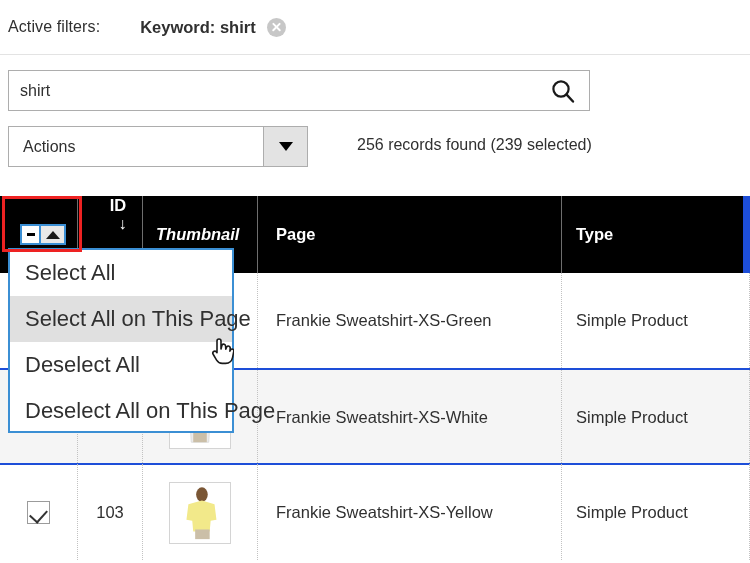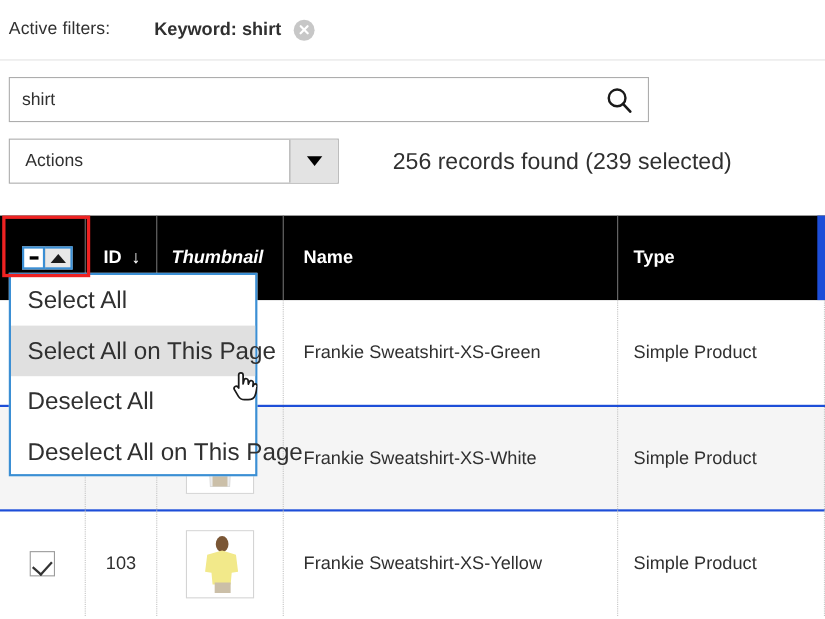--- a/index.html
+++ b/index.html
@@ -68,38 +68,38 @@
     width: 44px; height: 39px; background: #e3e3e3; border-left: 1px solid #adadad;
     display: flex; align-items: center; justify-content: center;
   }
   .tri-down {
     width: 0; height: 0;
     border-left: 7px solid transparent; border-right: 7px solid transparent;
     border-top: 9px solid #000;
   }
   .records-found {
     position: absolute; left: 357px; top: 136px;
-    font-size: 21px; color: #303030; white-space: nowrap;
+    font-size: 16px; color: #303030; white-space: nowrap;
   }
 
   
   .grid {
     position: absolute; left: 0; top: 196px; width: 750px; height: 367px;
   }
   .thead {
     position: absolute; left: 0; top: 0; width: 750px; height: 77px;
     background: #000; display: flex;
   }
   .th {
     position: relative; height: 77px; display: flex; align-items: center;
     color: #fff; font-size: 16.5px; font-weight: bold;
     border-right: 1px solid #6e6e6e; padding-left: 15px;
   }
   .th.c-check { width: 78px; padding-left: 0; justify-content: flex-start; }
-  .th.c-id { width: 65px; padding-left: 16px; }
+  .th.c-id { width: 65px; padding-left: 16px; flex-direction: column; }
   .th.c-thumb { width: 115px; padding-left: 13px; font-style: italic; }
   .th.c-name { width: 304px; padding-left: 18px; }
   .th.c-type { width: 188px; padding-left: 14px; border-right: 7px solid #1d4ed8;}
 
   .sort-arrow { font-weight: normal; font-size: 16px; margin-left: 9px; }
 
   
   .master-ctrl {
     display: flex; margin-left: 20px; cursor: pointer;
   }
@@ -225,21 +225,21 @@
         </div>
       </div>
       <div class="th c-id">
         <span>ID</span>
         <span class="sort-arrow">↓</span>
       </div>
       <div class="th c-thumb">
         <span>Thumbnail</span>
       </div>
       <div class="th c-name">
-        <span>Name</span>
+        <span>Page</span>
       </div>
       <div class="th c-type">
         <span>Type</span>
       </div>
       <div class="red-highlight"></div>
     </div>
 
     <div class="tbody">
 
       <div class="trow">

